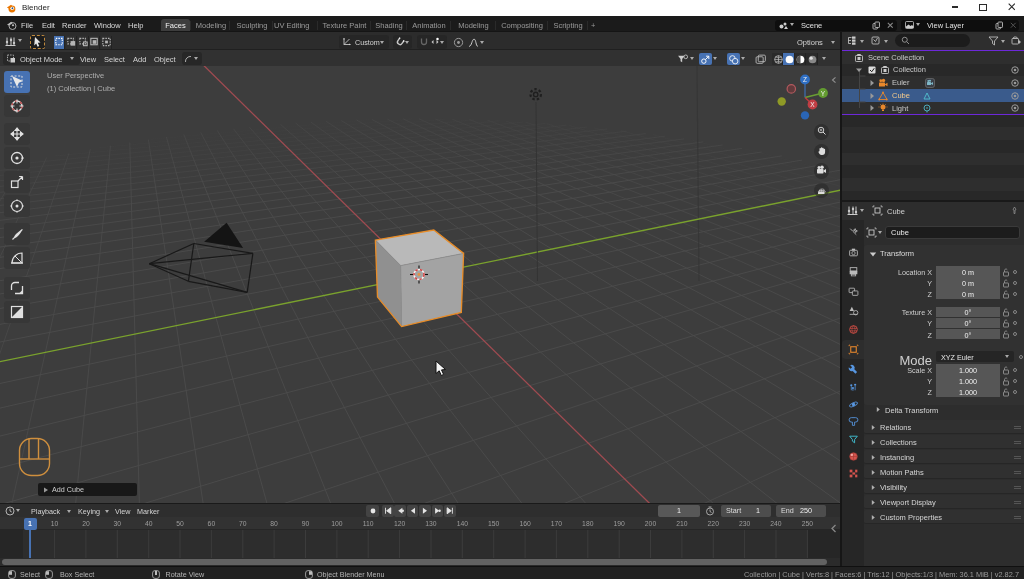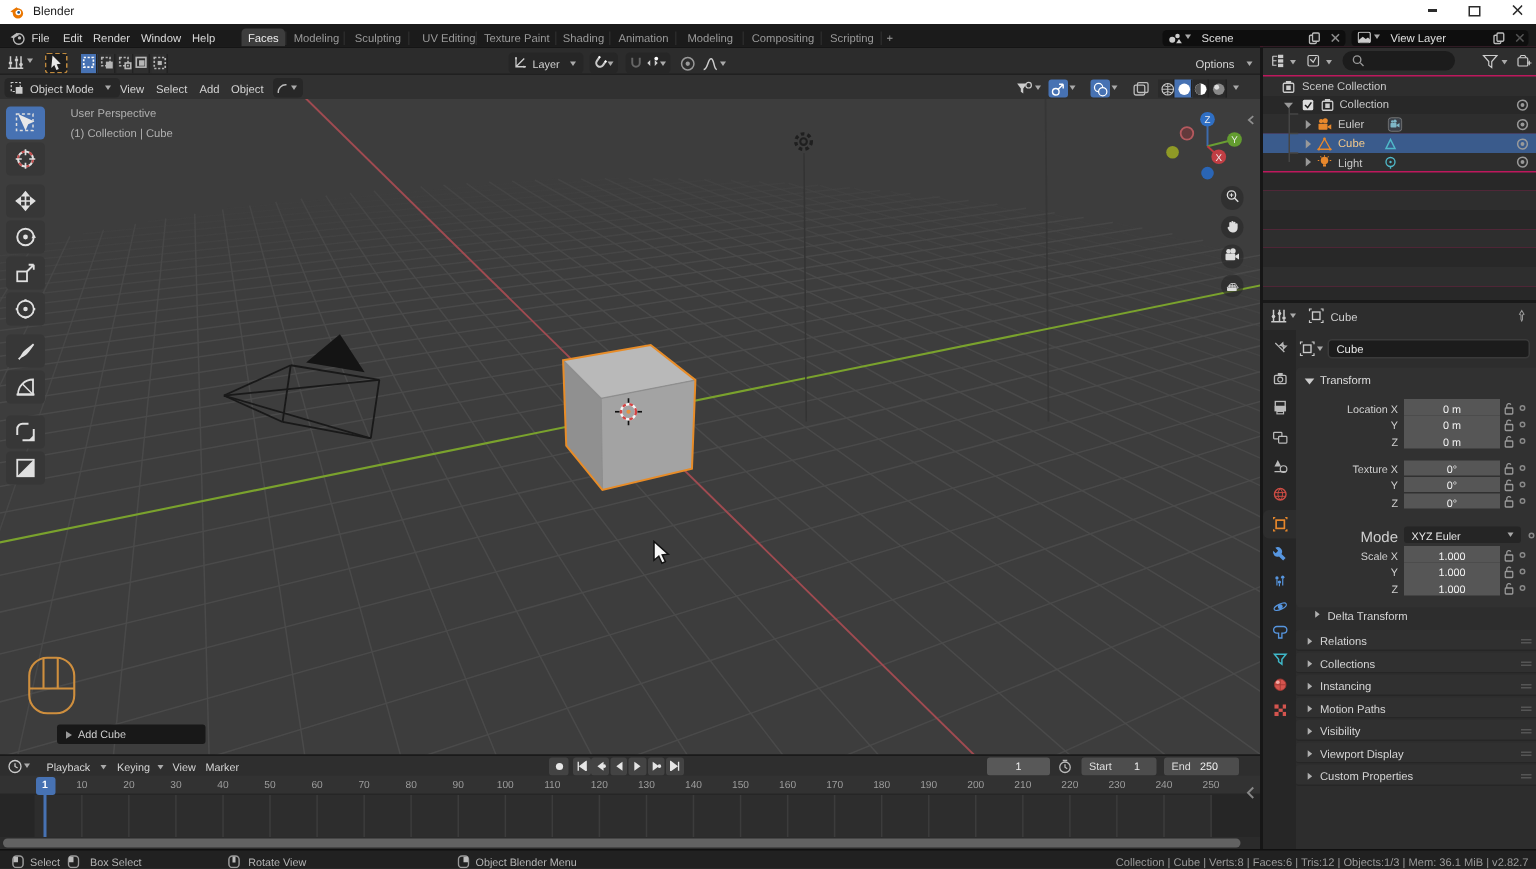--- a/index.html
+++ b/index.html
@@ -32,21 +32,21 @@
 <div class="ab tx" style="left:62px;top:5.5px;color:#dadada">Render</div>
 <div class="ab tx" style="left:94px;top:5.5px;color:#dadada">Window</div>
 <div class="ab tx" style="left:128px;top:5.5px;color:#dadada">Help</div>
 <div class="ab" style="left:161px;top:3px;width:29px;height:12px;background:#3d3d3d;border-radius:3px 3px 0 0"></div>
 <div class="ab tx" style="left:161px;top:6px;width:29px;text-align:center;color:#f0f0f0">Faces</div>
 <div class="ab" style="left:190px;top:4.5px;width:1px;height:9px;background:#2a2a2a"></div>
 <div class="ab tx" style="left:193px;top:6px;width:36px;text-align:center;color:#9a9a9a">Modeling</div>
 <div class="ab" style="left:229px;top:4.5px;width:1px;height:9px;background:#2a2a2a"></div>
 <div class="ab tx" style="left:232px;top:6px;width:40px;text-align:center;color:#9a9a9a">Sculpting</div>
 <div class="ab" style="left:272px;top:4.5px;width:1px;height:9px;background:#2a2a2a"></div>
-<div class="ab tx" style="left:274px;top:6px;width:43px;text-align:right;color:#9a9a9a">UV Editing</div>
+<div class="ab tx" style="left:274px;top:6px;width:43px;text-align:left;color:#9a9a9a">UV Editing</div>
 <div class="ab" style="left:317px;top:4.5px;width:1px;height:9px;background:#2a2a2a"></div>
 <div class="ab tx" style="left:319px;top:6px;width:51px;text-align:center;color:#9a9a9a">Texture Paint</div>
 <div class="ab" style="left:370px;top:4.5px;width:1px;height:9px;background:#2a2a2a"></div>
 <div class="ab tx" style="left:372px;top:6px;width:34px;text-align:center;color:#9a9a9a">Shading</div>
 <div class="ab" style="left:406px;top:4.5px;width:1px;height:9px;background:#2a2a2a"></div>
 <div class="ab tx" style="left:408px;top:6px;width:42px;text-align:center;color:#9a9a9a">Animation</div>
 <div class="ab" style="left:450px;top:4.5px;width:1px;height:9px;background:#2a2a2a"></div>
 <div class="ab tx" style="left:452px;top:6px;width:43px;text-align:center;color:#9a9a9a">Modeling</div>
 <div class="ab" style="left:495px;top:4.5px;width:1px;height:9px;background:#2a2a2a"></div>
 <div class="ab tx" style="left:497px;top:6px;width:50px;text-align:center;color:#9a9a9a">Compositing</div>
@@ -119,21 +119,21 @@
 <div class="ab" style="left:101.2px;top:3.5px;width:11px;height:13px;background:#2f2f2f;border-right:1px solid #222"></div>
 <svg class="ab" style="left:101.2px;top:4px" width="11" height="12" viewBox="0 0 12 12">
       <rect x="2" y="2" width="8" height="8" fill="none" stroke="#b5b5b5" stroke-width="1.2" stroke-dasharray="1.6 1.2"></rect>
       <rect x="4.5" y="4.5" width="3" height="3" fill="#b5b5b5"></rect>
     </svg>
 <div class="ab" style="left:339px;top:2.5px;width:50px;height:14px;background:#262626;border-radius:3px"></div>
 <svg class="ab" style="left:342px;top:5px" width="10" height="10" viewBox="0 0 20 20">
       <path d="M4 2 v13 h13 M4 15 L15 4" stroke="#ccc" stroke-width="1.7" fill="none"></path>
       <path d="M2.5 5 L4 1.5 L5.5 5 Z M14 16.5 L17.5 15 L14 13.2 Z" fill="#ccc"></path>
     </svg>
-<div class="ab tx" style="left:355px;top:7px;font-size:7.2px">Layer</div>
+<div class="ab tx" style="left:355px;top:7px;font-size:7.2px">Custom</div>
 <span class="ab chev" style="left:380px;top:9px"></span>
 <div class="ab" style="left:393px;top:2.5px;width:19px;height:14px;background:#262626;border-radius:3px"></div>
 <svg class="ab" style="left:395px;top:4.5px" width="10" height="10" viewBox="0 0 20 20">
       <g transform="rotate(35 10 10)">
         <path d="M5 4 v6 a5 5 0 0 0 10 0 v-6" stroke="#c8c8c8" stroke-width="2.8" fill="none"></path>
         <path d="M3.6 4 h2.8 M13.6 4 h2.8" stroke="#fff" stroke-width="2.6"></path>
       </g>
     </svg>
 <span class="ab chev" style="left:405px;top:9px"></span>
 <div class="ab" style="left:417px;top:2.5px;width:30px;height:14px;background:#262626;border-radius:3px"></div>
@@ -583,21 +583,21 @@
       <line x1="807.4" y1="0" x2="807.4" y2="28" stroke="#3c3c3c" stroke-width="1"></line>
     </svg>
 <div class="ab" style="left:29.3px;top:26px;width:1.6px;height:28px;background:#4772b3"></div>
 <div class="ab" style="left:23.5px;top:13.5px;width:13px;height:12px;background:#4772b3;border-radius:2px"></div>
 <div class="ab tx" style="left:23.5px;top:16px;width:13px;text-align:center;color:#fff;font-size:7px;font-weight:bold">1</div>
 <div class="ab" style="left:2px;top:55px;width:825px;height:5.5px;background:#626262;border-radius:3px"></div>
 <svg class="ab" style="left:830px;top:20px" width="7" height="9" viewBox="0 0 7 9">
       <path d="M5.5 1 L2 4.5 L5.5 8" stroke="#888" stroke-width="1.3" fill="none"></path>
     </svg>
 </div>
-<div class="ab" style="left:840px;top:31px;width:184px;height:535px;background:#be185d;border-left:2px solid #161616">
+<div class="ab" style="left:840px;top:31px;width:184px;height:535px;background:#6d28d9;border-left:2px solid #161616">
 <div class="ab" style="left:0;top:0;width:184px;height:19px;background:#2e2e2e;border-top:1px solid #151515"></div>
 <svg class="ab" style="left:5px;top:5px" width="12" height="10" viewBox="0 0 24 20">
       <path d="M3 3 h6 M3 3 v12 h5 M3 9 h5" stroke="#ccc" stroke-width="1.6" fill="none"></path>
       <rect x="10" y="1" width="7" height="4.5" fill="#ccc"></rect>
       <rect x="10" y="7" width="7" height="4.5" fill="#ccc"></rect>
       <rect x="10" y="13" width="7" height="4.5" fill="#ccc"></rect>
     </svg>
 <span class="ab chev" style="left:18px;top:9px"></span>
 <svg class="ab" style="left:29px;top:4.5px" width="11" height="10" viewBox="0 0 22 20">
       <rect x="2" y="2" width="14" height="14" rx="2" fill="none" stroke="#ccc" stroke-width="1.6"></rect>
@@ -846,21 +846,21 @@
     </svg>
 <div class="ab" style="left:171px;top:290.2px;width:4px;height:4px;border:1px solid #888;border-radius:2px"></div>
 <div class="ab tx" style="left:30px;top:300.5px;width:60px;text-align:right;font-size:7.2px;color:#cfcfcf">Z</div>
 <div class="ab" style="left:94px;top:297.9px;width:64px;height:10.5px;background:#565656"></div>
 <div class="ab tx" style="left:94px;top:300.5px;width:64px;text-align:center;font-size:7.2px;color:#f2f2f2">0°</div>
 <svg class="ab" style="left:160px;top:299.4px" width="8" height="9" viewBox="0 0 16 18">
       <rect x="3" y="8" width="10" height="8" rx="1" fill="none" stroke="#999" stroke-width="1.7"></rect>
       <path d="M5 8 V5 a3 3 0 0 1 5.5 -1.5" fill="none" stroke="#999" stroke-width="1.7"></path>
     </svg>
 <div class="ab" style="left:171px;top:301.4px;width:4px;height:4px;border:1px solid #888;border-radius:2px"></div>
-<div class="ab tx" style="left:30px;top:322.6px;width:60px;text-align:right;font-size:10px;color:#cfcfcf">Mode</div>
+<div class="ab tx" style="left:30px;top:322.6px;width:60px;text-align:right;font-size:13px;color:#cfcfcf">Mode</div>
 <div class="ab" style="left:94px;top:320px;width:78px;height:10.5px;background:#252525;border-radius:2px"></div>
 <div class="ab tx" style="left:99px;top:322.6px;font-size:7.2px;color:#e8e8e8">XYZ Euler</div>
 <span class="ab chev" style="left:163px;top:324px"></span>
 <div class="ab" style="left:177px;top:323.5px;width:4px;height:4px;border:1px solid #888;border-radius:2px"></div>
 <div class="ab tx" style="left:30px;top:335.6px;width:60px;text-align:right;font-size:7.2px;color:#cfcfcf">Scale X</div>
 <div class="ab" style="left:94px;top:333px;width:64px;height:10.5px;background:#565656"></div>
 <div class="ab tx" style="left:94px;top:335.6px;width:64px;text-align:center;font-size:7.2px;color:#f2f2f2">1.000</div>
 <svg class="ab" style="left:160px;top:334.5px" width="8" height="9" viewBox="0 0 16 18">
       <rect x="3" y="8" width="10" height="8" rx="1" fill="none" stroke="#999" stroke-width="1.7"></rect>
       <path d="M5 8 V5 a3 3 0 0 1 5.5 -1.5" fill="none" stroke="#999" stroke-width="1.7"></path>

